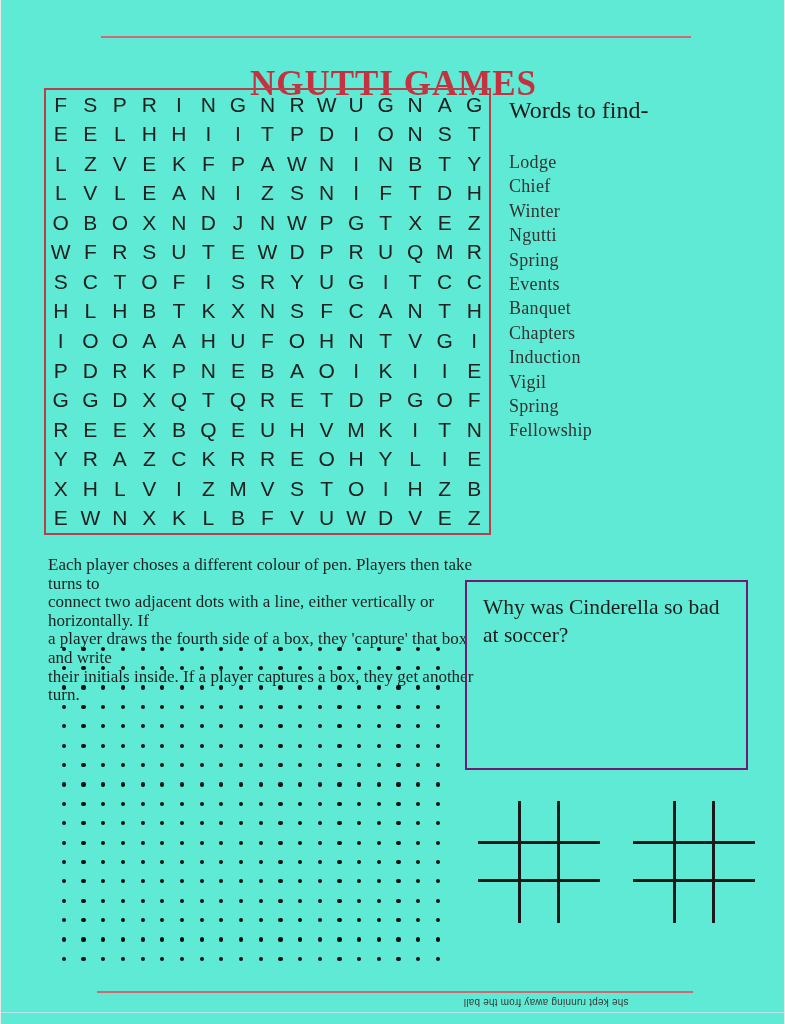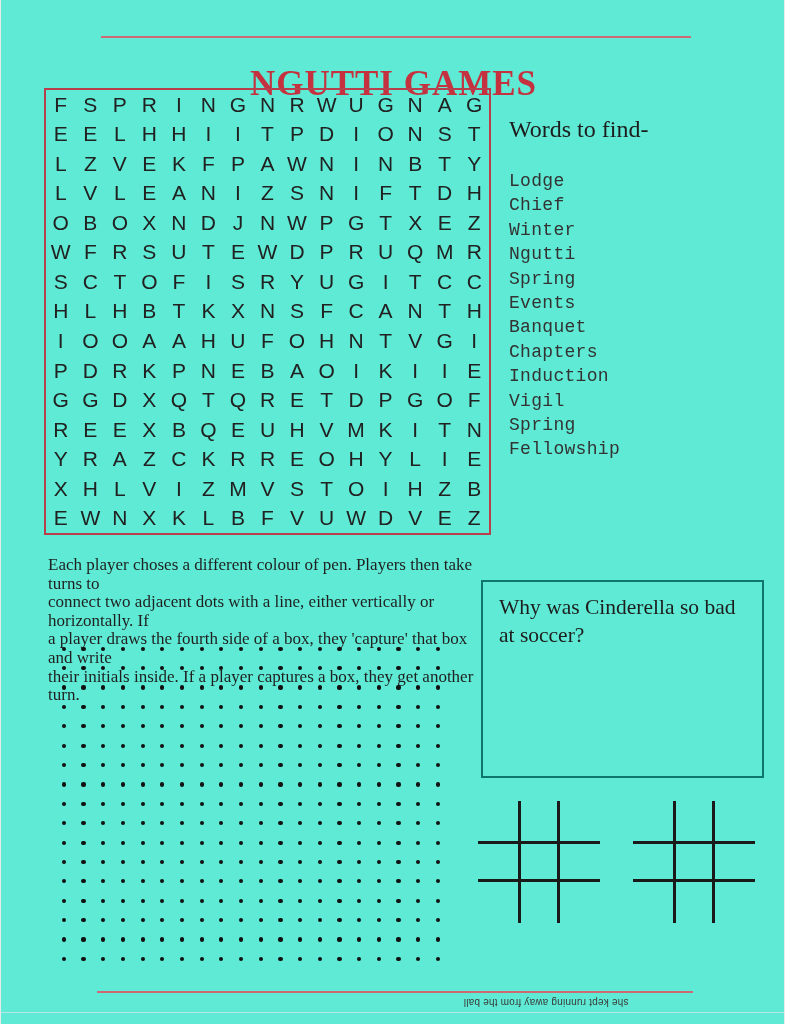--- a/index.html
+++ b/index.html
@@ -46,31 +46,31 @@
   }
   .ws-cell {
     display: flex; align-items: center; justify-content: center;
     font-family: "Liberation Sans", sans-serif;
     font-size: 21px;
     font-weight: 500;
     color: #212121;
   }
 
   
-  .words-panel { position: absolute; left: 508px; top: 116px; width: 250px; }
+  .words-panel { position: absolute; left: 508px; top: 97px; width: 250px; }
   .words-heading {
     font-family: "Liberation Serif", serif;
     font-size: 24px;
     color: #1c1c1c;
     margin: 0 0 26px 0;
     font-weight: 400;
   }
   .words-list { list-style: none; margin: 0; padding: 0; }
   .words-list li {
-    font-family: Liberation Mono, monospace;
+    font-family: Liberation Serif, serif;
     font-size: 18px;
     line-height: 24.4px;
     color: #333333;
     letter-spacing: 0.3px;
   }
 
   
   .instructions {
     position: absolute;
     left: 47px; top: 556px; width: 430px;
@@ -91,24 +91,24 @@
   }
   .dot {
     width: 4.2px; height: 4.2px;
     border-radius: 50%;
     background: #111111;
   }
 
   
   .joke-box {
     position: absolute;
-    left: 480px; top: 580px;
+    left: 464px; top: 580px;
     width: 253px; height: 174px;
-    border: 2px solid #0f766e;
-    padding: 12px 10px 8px 16px;
+    border: 2px solid #701a75;
+    padding: 12px 10px 0 16px;
     box-sizing: content-box;
   }
   .joke-question {
     font-family: "Liberation Serif", serif;
     font-size: 21.5px;
     line-height: 1.3;
     color: #1d1d1d;
     margin: 0;
   }
 

